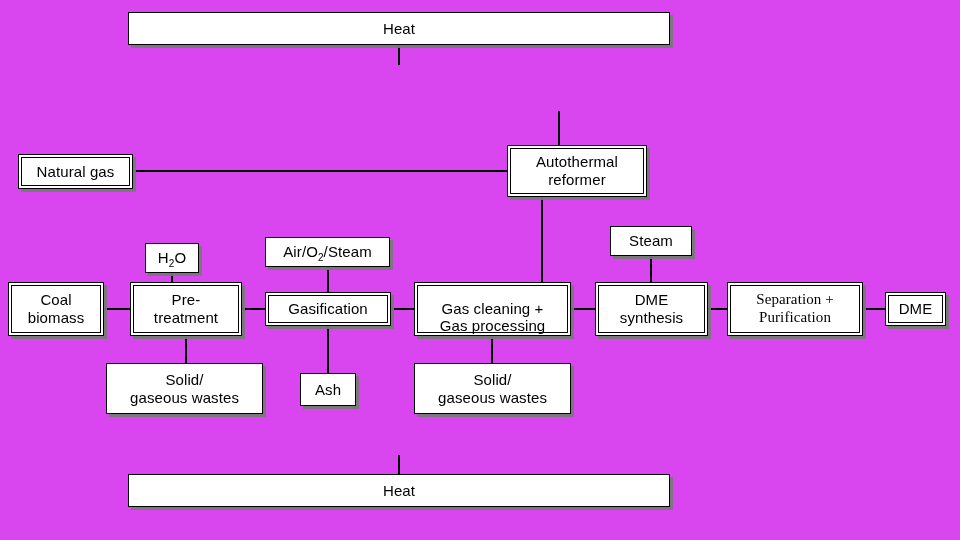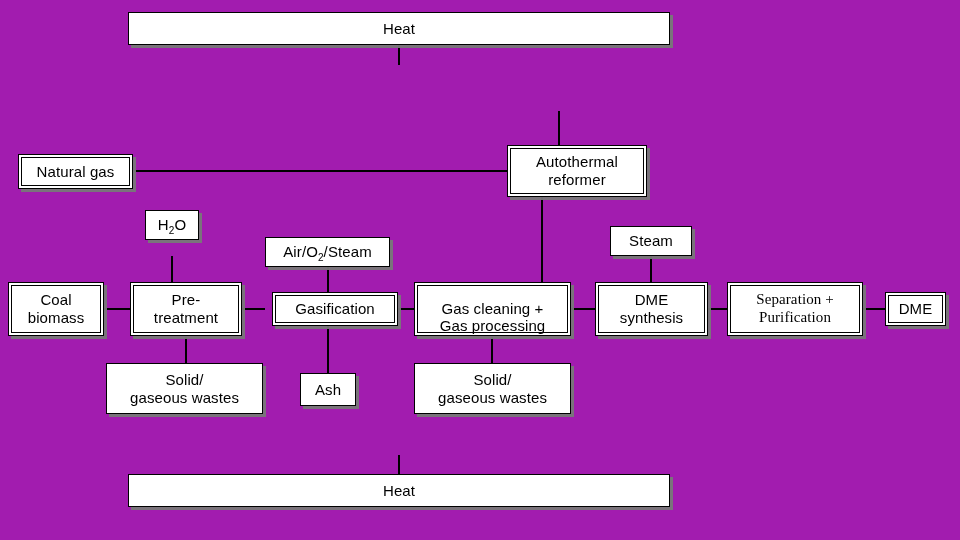--- a/index.html
+++ b/index.html
@@ -4,21 +4,21 @@
 <style>
   html, body {
     margin: 0;
     padding: 0;
     background: #000000;
   }
   #canvas {
     position: relative;
     width: 960px;
     height: 540px;
-    background: #a21caf;
+    background: #d946ef;
     overflow: hidden;
     font-family: "Liberation Sans", sans-serif;
   }
 
   
   .node {
     position: absolute;
     box-sizing: border-box;
     background: #ffffff;
     color: #000000;
@@ -96,21 +96,21 @@
 
   <div class="node framed" style="left:18px; top:154px; width:115px; height:35px;">
     <span>Natural gas</span>
   </div>
 
   <div class="node framed" style="left:507px; top:145px; width:140px; height:52px;">
     <span>Autothermal
 reformer</span>
   </div>
 
-  <div class="node plain" style="left:145px; top:210px; width:54px; height:30px;">
+  <div class="node plain" style="left:145px; top:243px; width:54px; height:30px;">
     <span><span>H</span><span class="sub">2</span><span>O</span></span>
   </div>
 
   <div class="node plain" style="left:265px; top:226px; width:125px; height:30px;margin-top:11px;">
     <span><span>Air/O</span><span class="sub">2</span><span>/Steam</span></span>
   </div>
 
   <div class="node plain" style="left:610px; top:226px; width:82px; height:30px;justify-content:center;">
     <span>Steam</span>
   </div>
@@ -118,21 +118,21 @@
   <div class="node framed" style="left:8px; top:282px; width:96px; height:54px;">
     <span>Coal
 biomass</span>
   </div>
 
   <div class="node framed" style="left:130px; top:282px; width:112px; height:54px;">
     <span>Pre-
 treatment</span>
   </div>
 
-  <div class="node framed" style="left:272px; top:292px; width:126px; height:34px;">
+  <div class="node framed" style="left:265px; top:292px; width:126px; height:34px;">
     <span>Gasification</span>
   </div>
 
   <div class="node framed" style="left:414px; top:282px; width:157px; height:54px;align-items:flex-end;">
     <span>Gas cleaning +
 Gas processing</span>
   </div>
 
   <div class="node framed" style="left:595px; top:282px; width:113px; height:54px;">
     <span>DME

